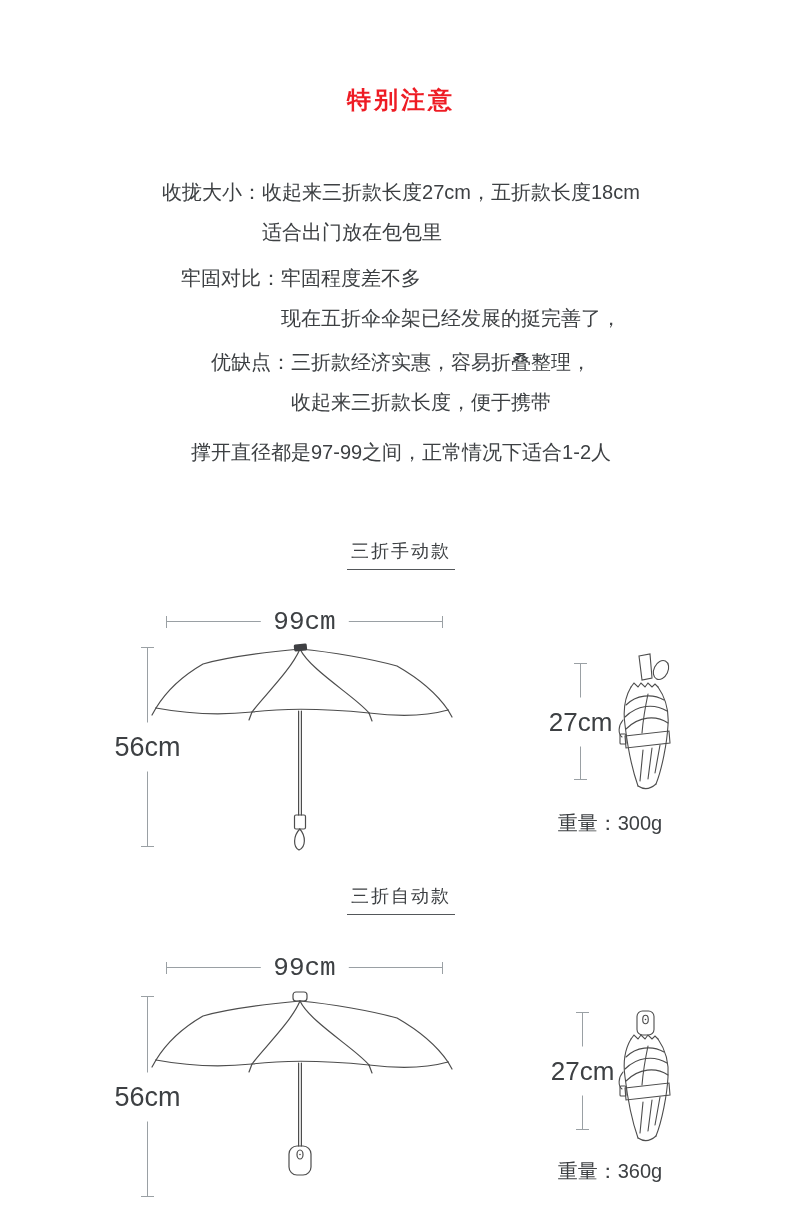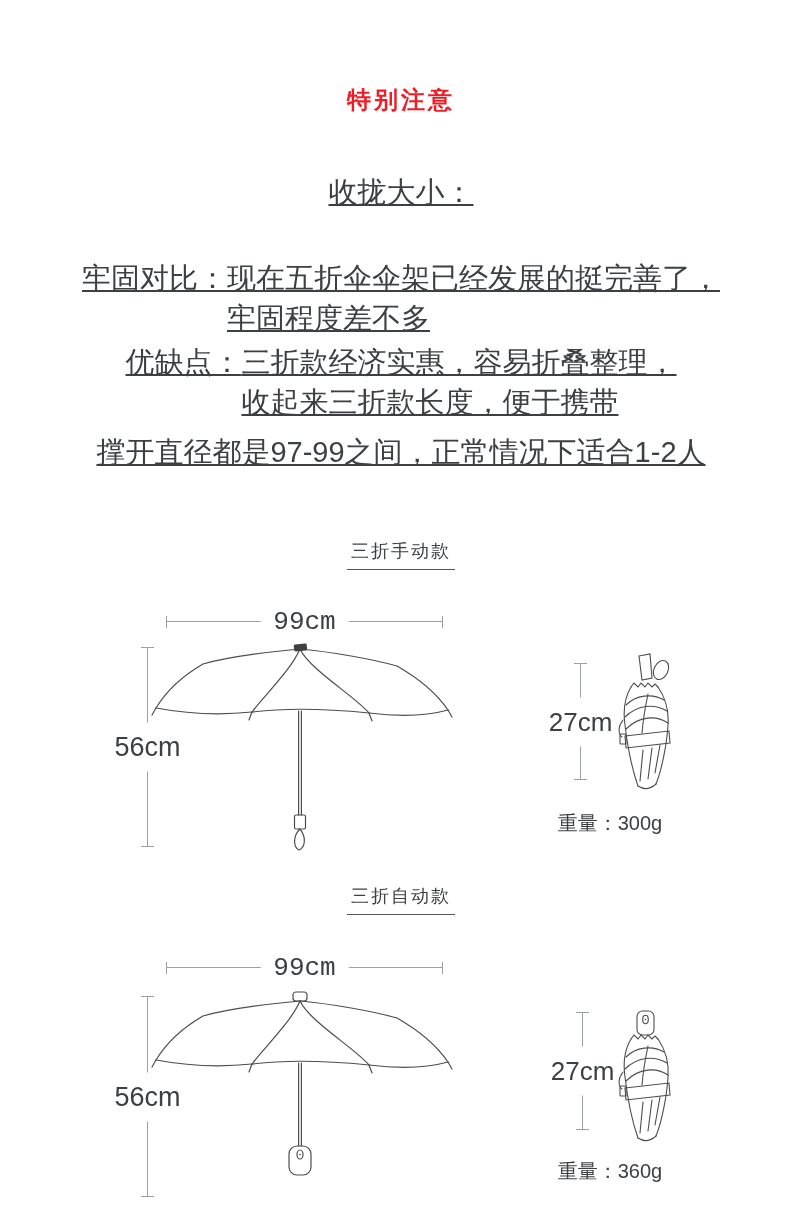--- a/index.html
+++ b/index.html
@@ -16,21 +16,21 @@
     font-family:"Liberation Sans","DejaVu Sans",sans-serif;
   }
   .title{
     position:absolute;top:84px;left:0;width:100%;
     margin:0;text-align:center;
     font-size:24px;font-weight:700;letter-spacing:3px;
   }
   .note{
     position:absolute;left:0;width:100%;
     display:flex;justify-content:center;align-items:flex-start;
-    font-size:29px;line-height:40px;color:var(--text);text-decoration:underline;
+    font-size:20px;line-height:40px;color:var(--text);
   }
   .note-label{white-space:nowrap;}
   .note-lines{text-align:left;}
   .note-lines div{white-space:nowrap;}
   .section-heading{
     position:absolute;left:50%;transform:translateX(-50%);
     font-size:18px;letter-spacing:2px;color:var(--text);
     border-bottom:1px solid #54575a;
     padding:0 4px 6px 4px;white-space:nowrap;
   }
@@ -60,27 +60,31 @@
 </style>
 </head>
 <body>
 
 <div class="page">
 
   <h1 class="title" style="color:#ee1c24">特别注意</h1>
 
   <div class="note" style="top:172px">
     <span class="note-label">收拢大小：</span>
+    <div class="note-lines">
+      <div>收起来三折款长度27cm，五折款长度18cm</div>
+      <div>适合出门放在包包里</div>
+    </div>
   </div>
 
   <div class="note" style="top:258px">
     <span class="note-label">牢固对比：</span>
     <div class="note-lines">
+      <div>牢固程度差不多</div>
       <div>现在五折伞伞架已经发展的挺完善了，</div>
-      <div>牢固程度差不多</div>
     </div>
   </div>
 
   <div class="note" style="top:342px">
     <span class="note-label">优缺点：</span>
     <div class="note-lines">
       <div>三折款经济实惠，容易折叠整理，</div>
       <div>收起来三折款长度，便于携带</div>
     </div>
   </div>

